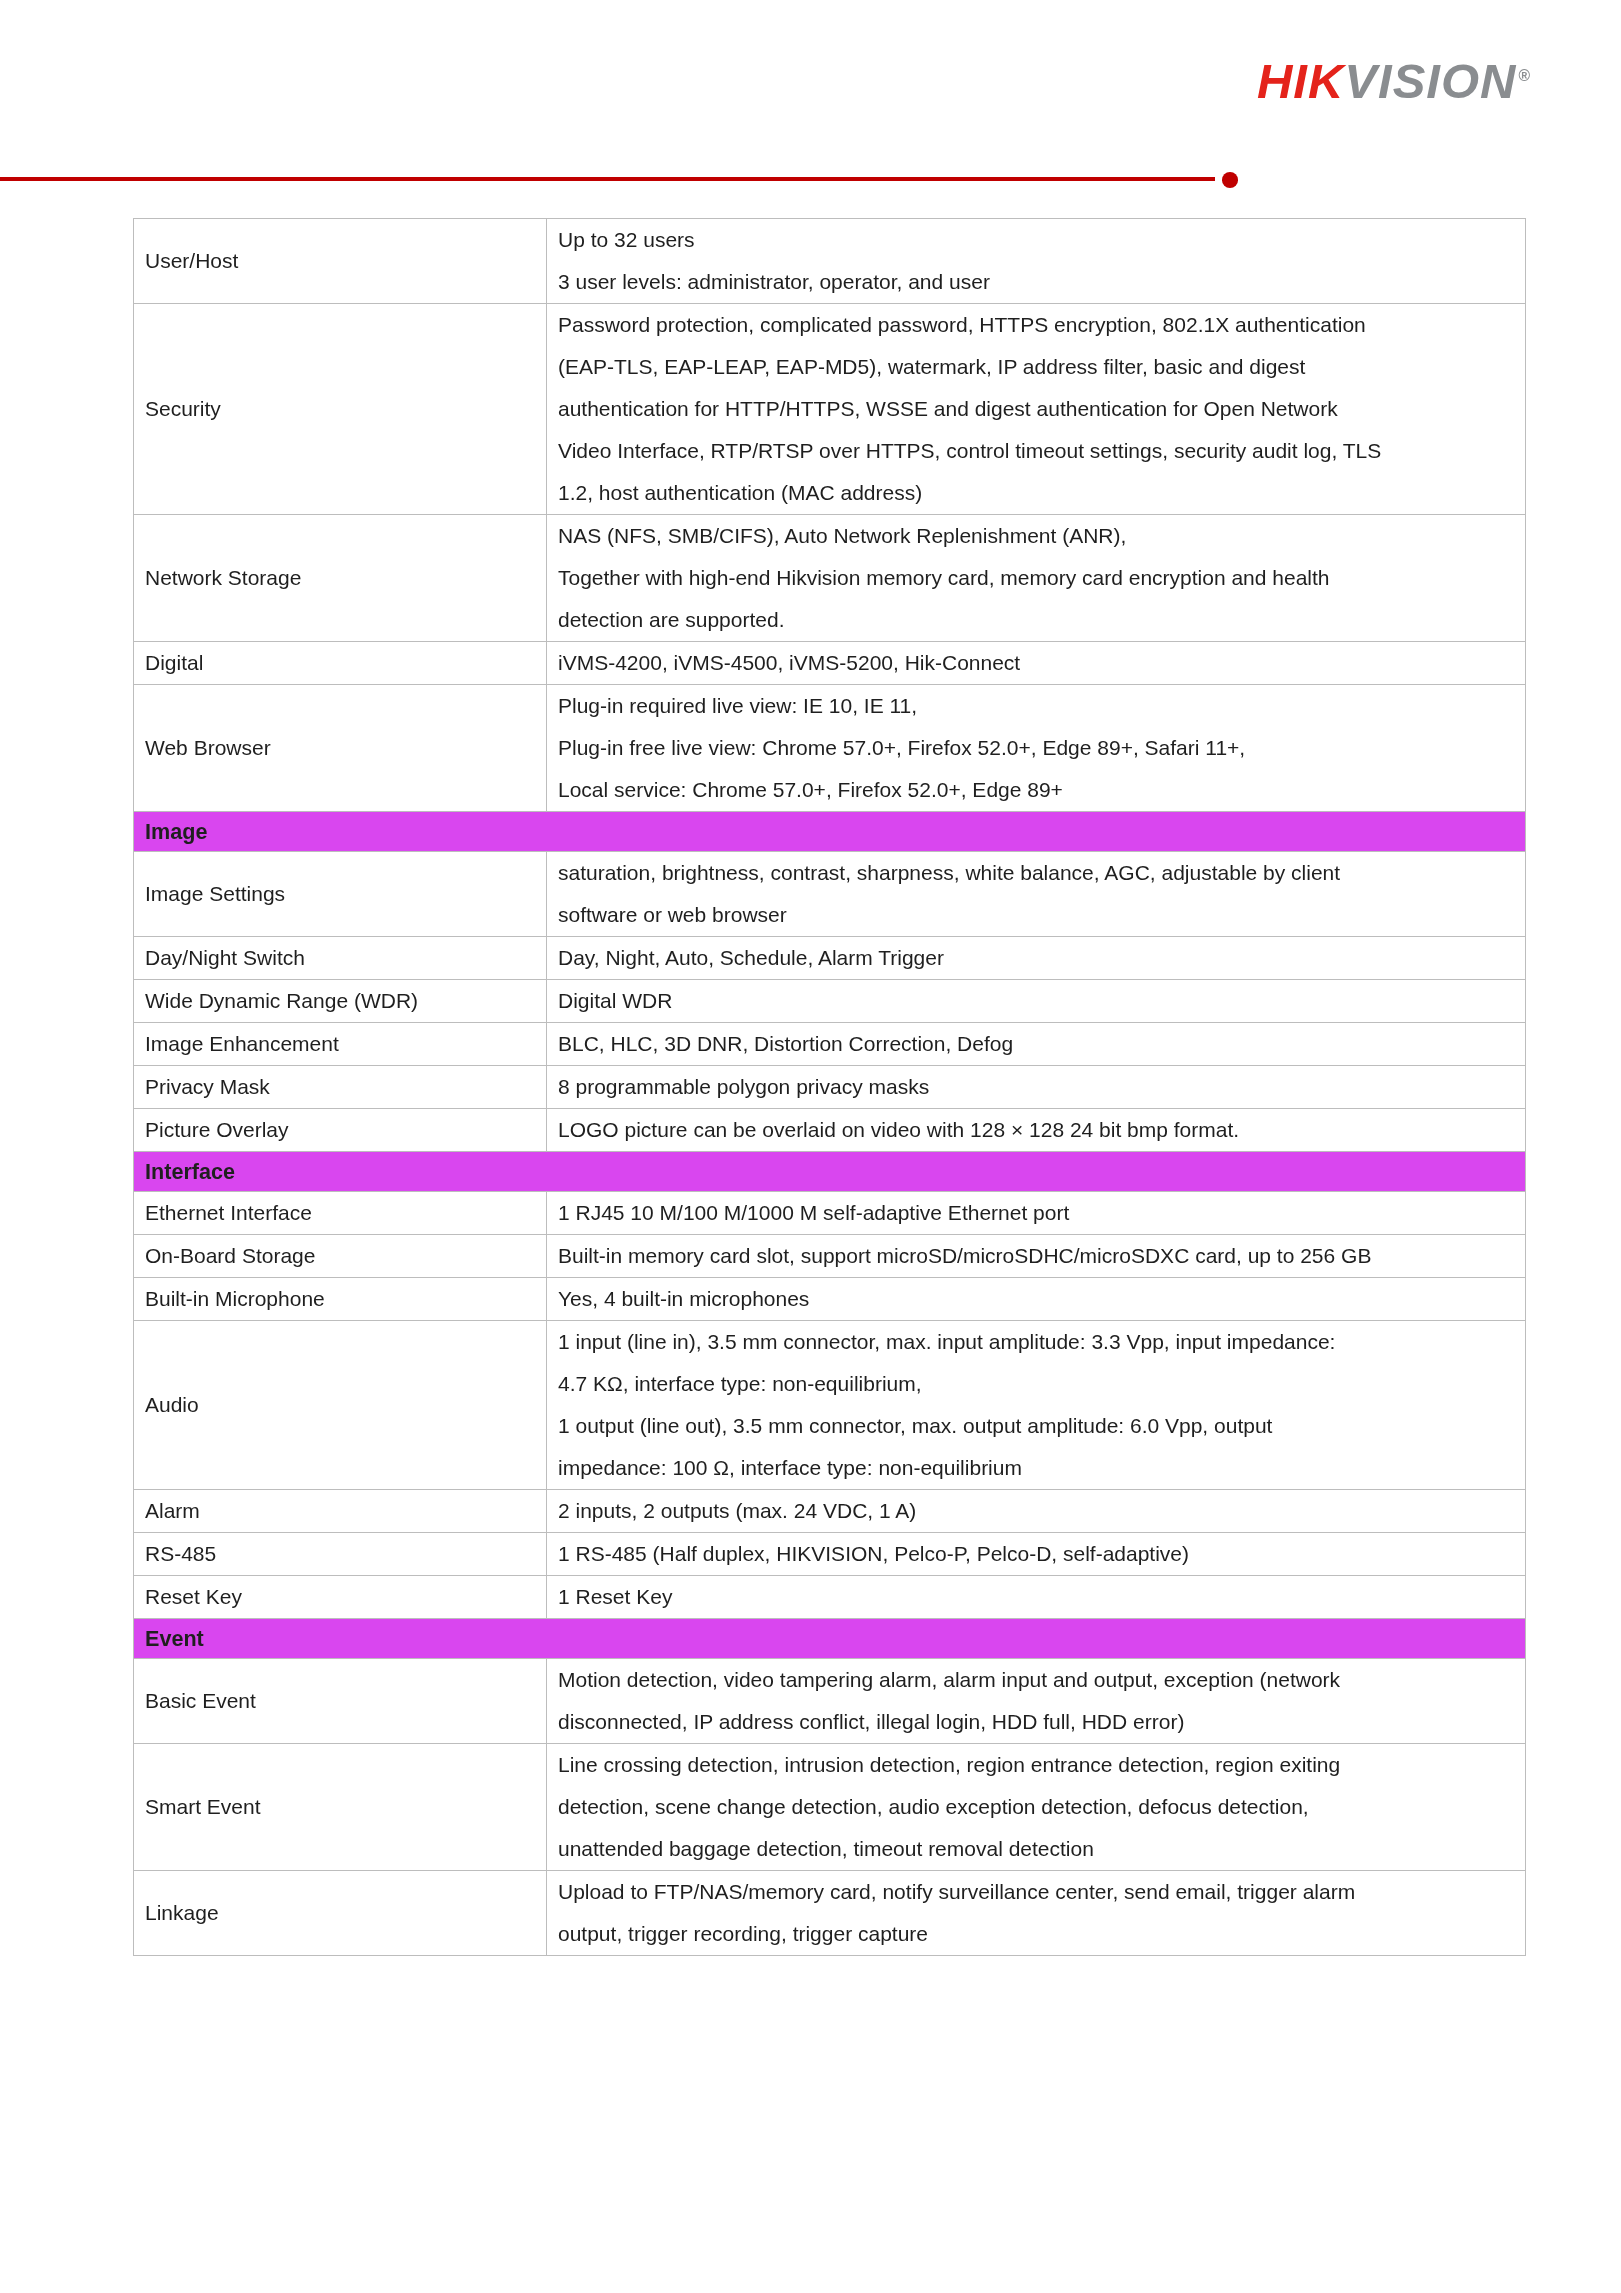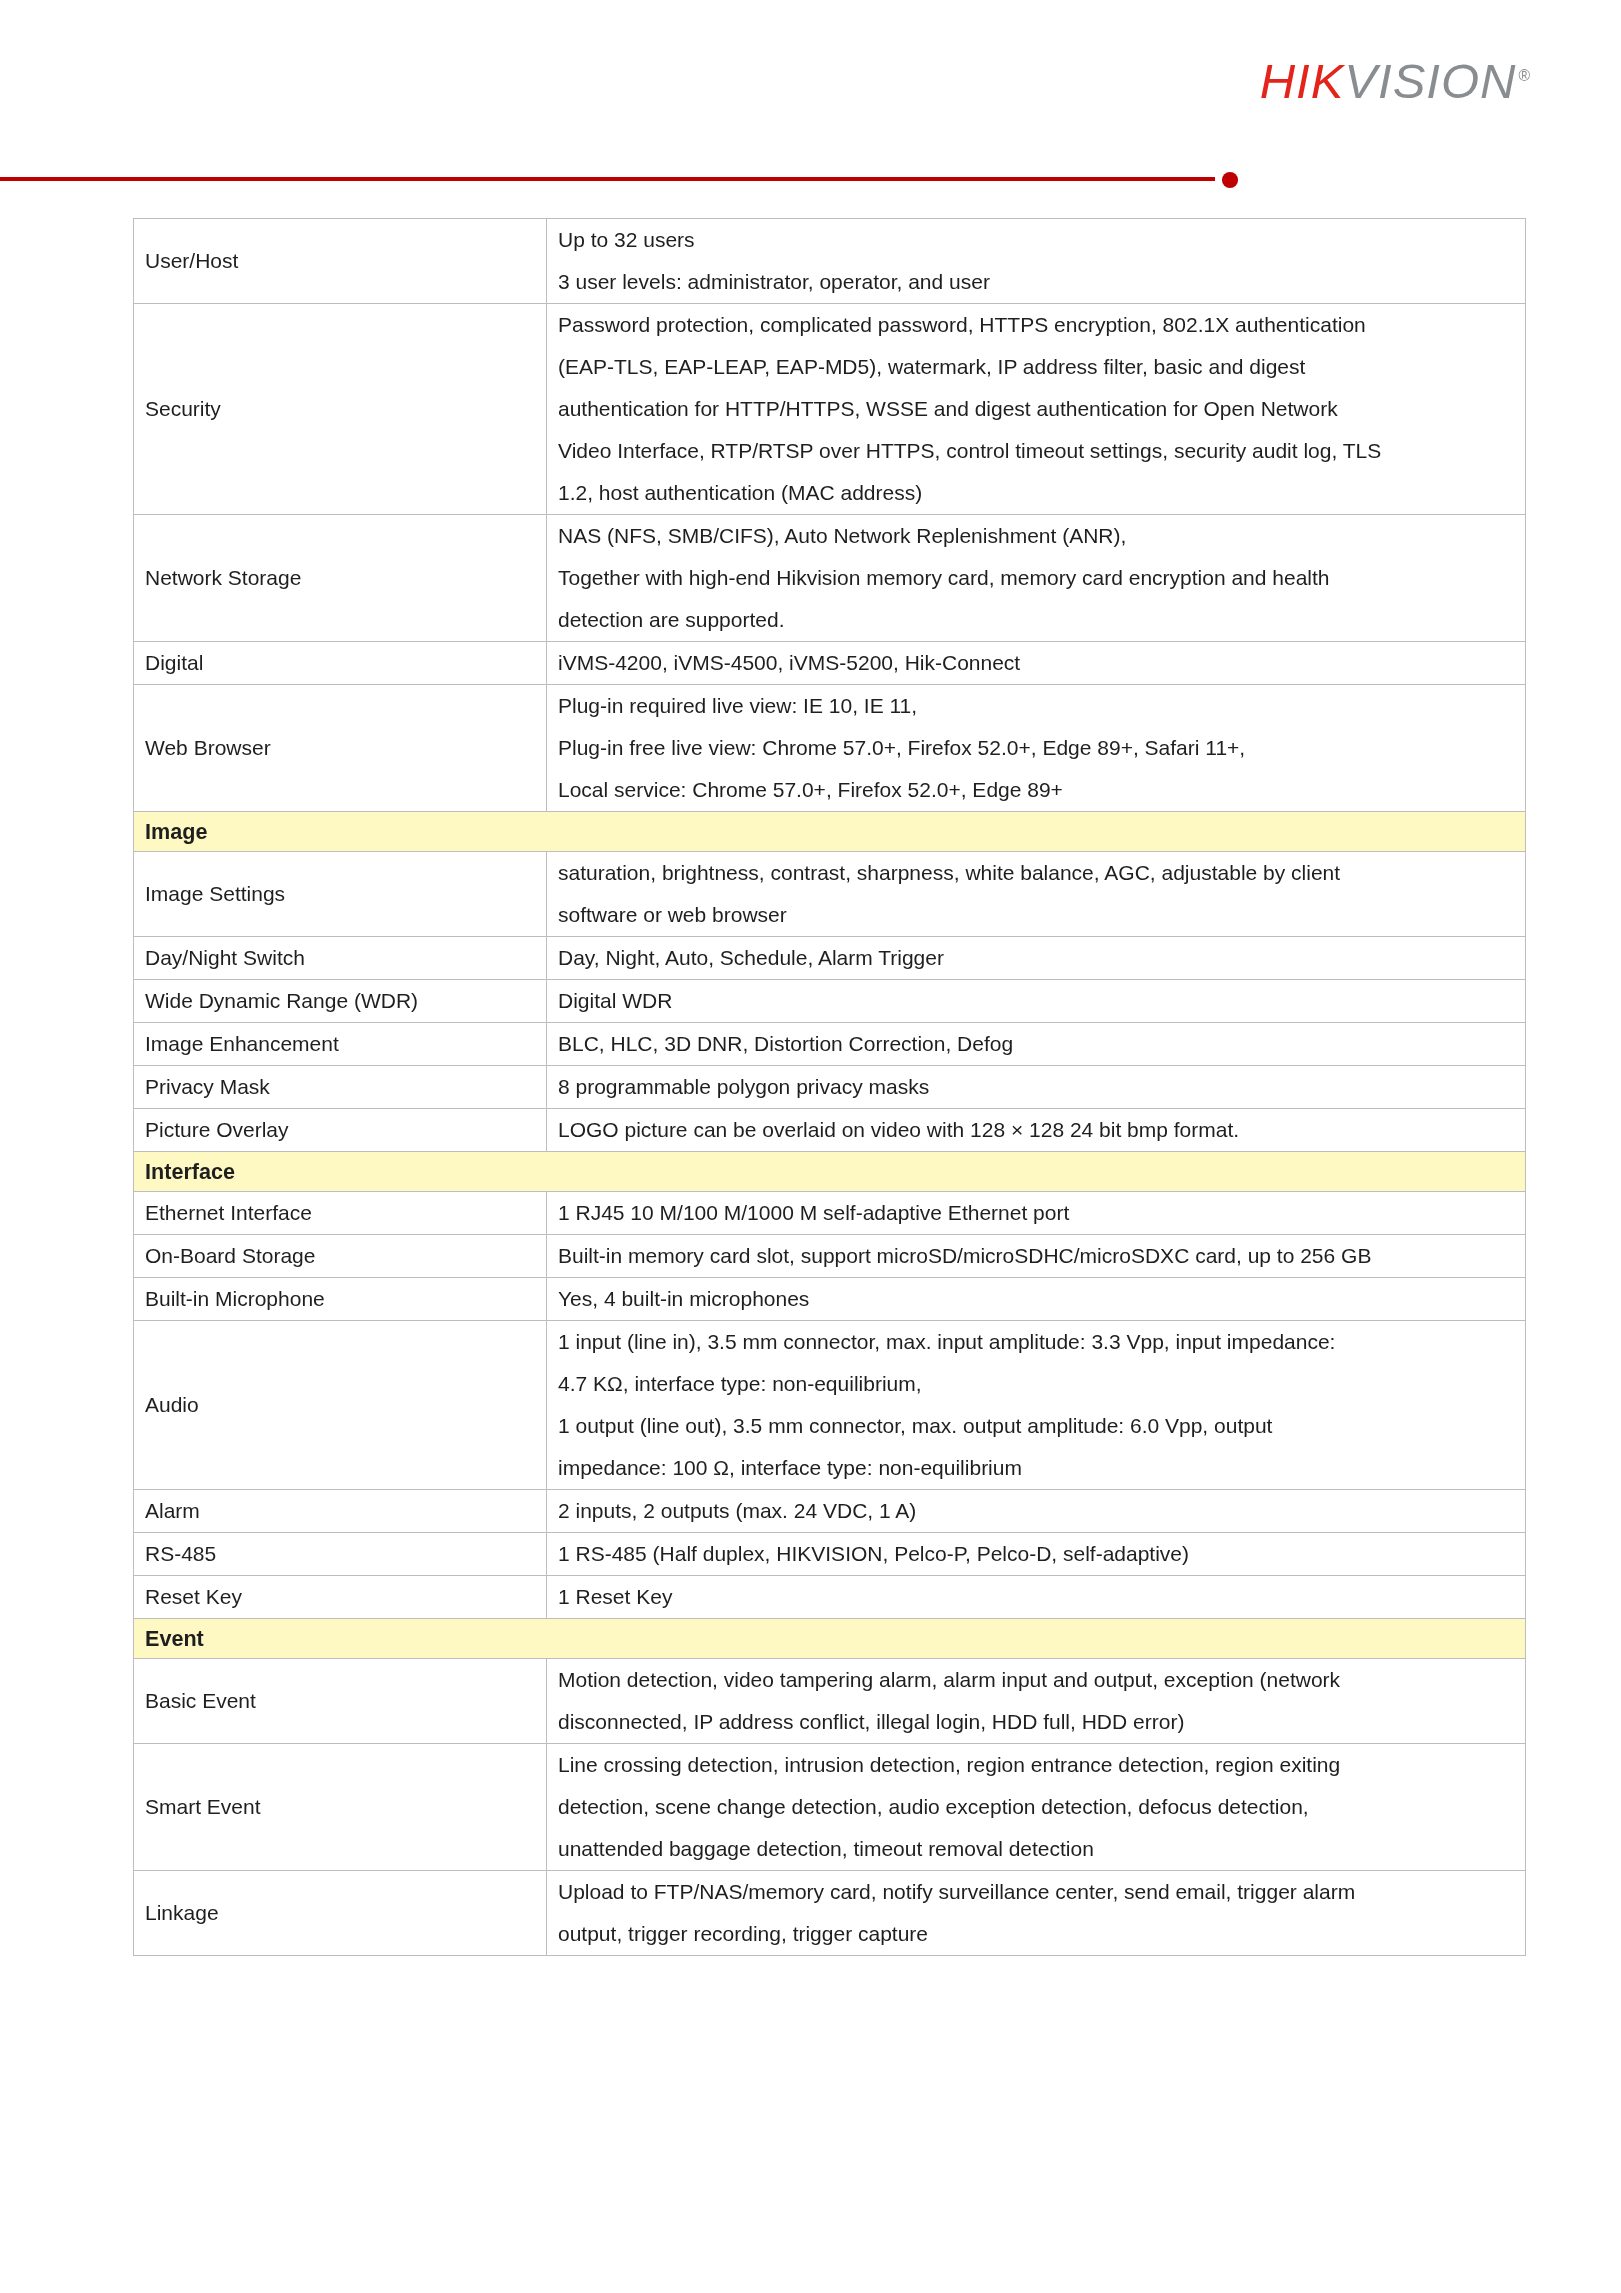--- a/index.html
+++ b/index.html
@@ -16,21 +16,21 @@
     color: #1f1f1f;
     overflow: hidden;
   }
 
   
   .logo {
     position: absolute;
     top: 57px;
     right: 90px;
     font-style: italic;
-    font-weight: normal;
+    font-weight: bold;
     font-size: 49px;
     letter-spacing: 1px;
     white-space: nowrap;
     line-height: 1;
   }
   .logo .hik { color: #e4231b; }
   .logo .vision { color: #8a8d90; }
   .logo .reg {
     color: #8a8d90;
     font-size: 15.7px;
@@ -76,21 +76,21 @@
     width: 390px;
     line-height: 25.5px;
   }
   .spec-table .value-cell { }
   .value-line {
     line-height: 42px;
     white-space: nowrap;
     overflow: hidden;
   }
   .section-cell {
-    background: #fef9c3;
+    background: #d946ef;
     font-weight: bold;
     font-size: 21.6px;
     height: 39px;
     line-height: 39px;
   }
 </style>
 </head>
 <body>
 
 <div class="page">

